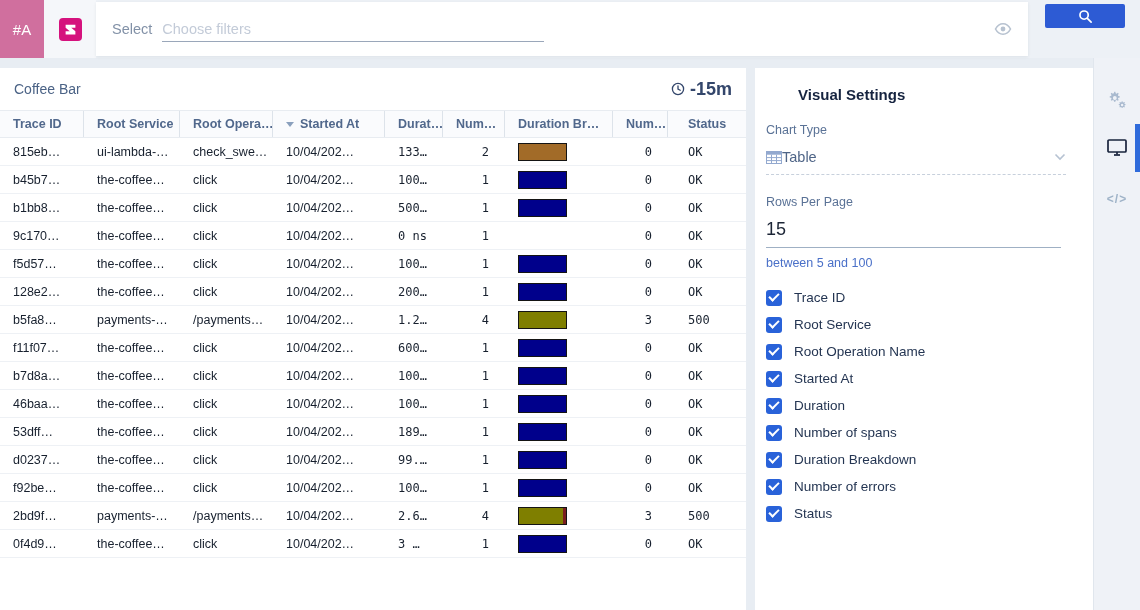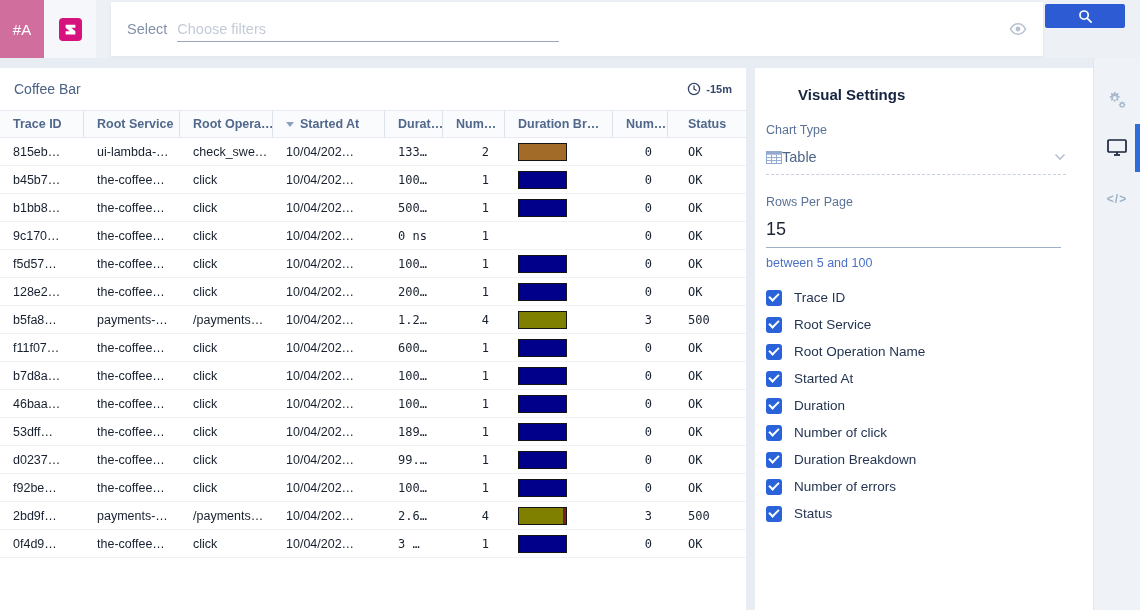--- a/index.html
+++ b/index.html
@@ -6,35 +6,35 @@
   html,body { width:1140px; height:610px; overflow:hidden; }
   body { background:#e8edf3; font-family:"Liberation Sans", sans-serif; position:relative; }
 
   
   .topbar { position:absolute; left:0; top:0; width:1140px; height:58px; background:#edf1f6; }
   .env-badge { position:absolute; left:0; top:0; width:44px; height:58px; background:#d06f9e;
     color:#fff; font-size:15px; display:flex; align-items:center; justify-content:center; cursor:pointer; }
   .logo-cell { position:absolute; left:44px; top:0; width:52px; height:58px; background:#f5f7fa;
     display:flex; align-items:center; justify-content:center; }
   .logo { width:23px; height:23px; background:#d5127d; border-radius:4px; display:flex; align-items:center; justify-content:center; }
-  .filter-card { position:absolute; left:111px; top:2px; width:932px; height:54px; background:#fff;
+  .filter-card { position:absolute; left:96px; top:2px; width:932px; height:54px; background:#fff;
     box-shadow:0 1px 3px rgba(30,45,70,.08); display:flex; align-items:center; padding:0 16px; }
   .select-label { color:#8291a7; font-size:14.5px; }
   .filter-input { margin-left:10px; width:382px; height:26px; border-bottom:1px solid #9aa7ba;
     display:flex; align-items:center; cursor:text; }
   .placeholder { color:#c3cbd8; font-size:14.5px; }
   .eye { margin-left:auto; display:flex; align-items:center; cursor:pointer; }
   .search-btn { position:absolute; left:1045px; top:4px; width:80px; height:24px; background:#2d5bd4;
     border:none; border-radius:2px; display:flex; align-items:center; justify-content:center; cursor:pointer; }
 
   
   .table-panel { position:absolute; left:0; top:68px; width:746px; height:542px; background:#fff; }
   .panel-head { height:42px; display:flex; align-items:center; justify-content:space-between; padding:0 14px; }
   .panel-title { color:#4a6285; font-size:14px; }
-  .time-range { display:flex; align-items:center; gap:5px; color:#33466b; font-size:11px; font-weight:bold; cursor:pointer; }
+  .time-range { display:flex; align-items:center; gap:5px; color:#33466b; font-size:18px; font-weight:bold; cursor:pointer; }
 
   .thead { display:flex; height:28px; background:#fafbfd; border-top:1px solid #e8ecf1; border-bottom:1px solid #e8ecf1; }
   .th { display:flex; align-items:center; padding-left:13px; font-size:12.5px; font-weight:bold; color:#51688c;
     border-right:1px solid #dde3ea; cursor:pointer; white-space:nowrap; overflow:hidden; }
   .th:last-child { border-right:none; }
   .sort-arrow { width:0; height:0; border-left:4px solid transparent; border-right:4px solid transparent;
     border-top:5px solid #8aa0bd; margin-right:6px; flex:none; }
 
   .trow { display:flex; height:28px; border-bottom:1px solid #eef1f5; background:#fff; cursor:pointer; }
   .td { display:flex; align-items:center; padding-left:13px; font-size:12.5px; color:#17202e; white-space:nowrap; overflow:hidden; }
@@ -411,21 +411,21 @@
       <div class="col-item">
         <span class="cb checked"></span>
         <span class="lbl">Started At</span>
       </div>
       <div class="col-item">
         <span class="cb checked"></span>
         <span class="lbl">Duration</span>
       </div>
       <div class="col-item">
         <span class="cb checked"></span>
-        <span class="lbl">Number of click</span>
+        <span class="lbl">Number of spans</span>
       </div>
       <div class="col-item">
         <span class="cb checked"></span>
         <span class="lbl">Duration Breakdown</span>
       </div>
       <div class="col-item">
         <span class="cb checked"></span>
         <span class="lbl">Number of errors</span>
       </div>
       <div class="col-item">

